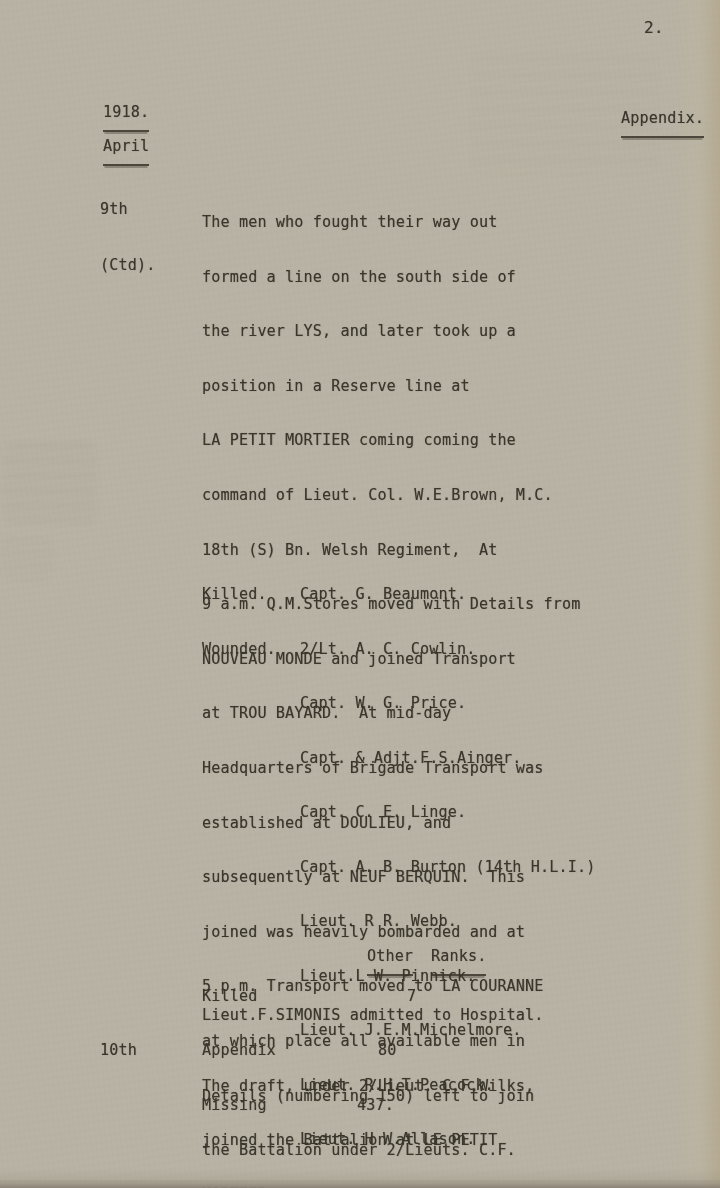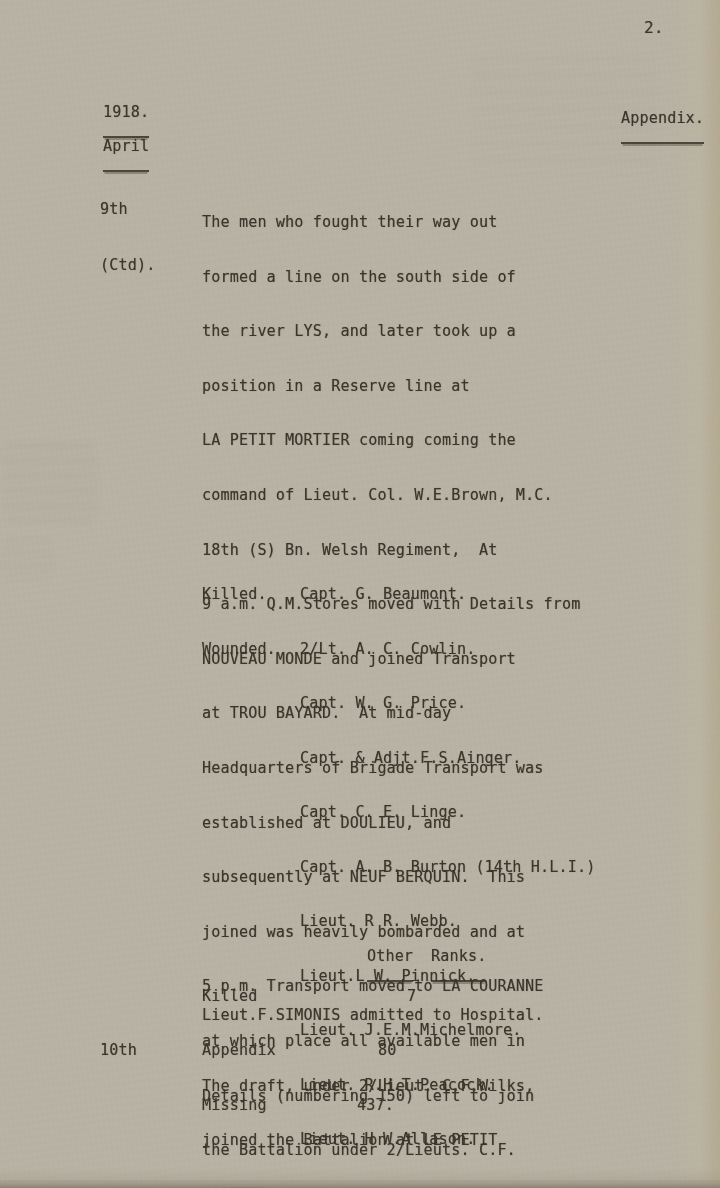--- a/index.html
+++ b/index.html
@@ -34,21 +34,21 @@
   }
   .smudge { position:absolute; filter:blur(3px); border-radius:10px; pointer-events:none; }
   .smudge.s1 { left:2px; top:443px; width:95px; height:80px; opacity:0.5;
     background:repeating-linear-gradient(180deg, rgba(118,110,92,0.14) 0 6px, rgba(118,110,92,0.02) 6px 15px); }
   .smudge.s2 { left:0px; top:538px; width:55px; height:42px; opacity:0.4;
     background:repeating-linear-gradient(180deg, rgba(118,110,92,0.12) 0 5px, rgba(118,110,92,0.02) 5px 13px); }
   .smudge.s3 { left:470px; top:55px; width:190px; height:120px; opacity:0.28;
     background:repeating-linear-gradient(180deg, rgba(118,110,92,0.10) 0 7px, rgba(118,110,92,0.02) 7px 17px); }
 
   .abs { position:absolute; white-space:pre; }
-  .u { border-bottom:2px solid rgba(56,51,41,0.85); box-shadow:0 3.5px 0 -1.5px rgba(56,51,41,0.35); padding-bottom:15px; }
+  .u { border-bottom:2px solid rgba(56,51,41,0.85); box-shadow:0 3.5px 0 -1.5px rgba(56,51,41,0.35); padding-bottom:9px; }
 
   .page-number { left:644px; top:18px; font-size:16px; }
   .year { left:103px; top:103px; }
   .appendix { left:621px; top:109px; }
   .month { left:103px; top:137px; }
 
   .e9-date { left:100px; top:163px; line-height:18.6px; }
   .e9-body { left:202px; top:177px; }
   .e9-body .ln, .e10-body .ln { line-height:18.6px; height:18.6px; white-space:pre; }
 

